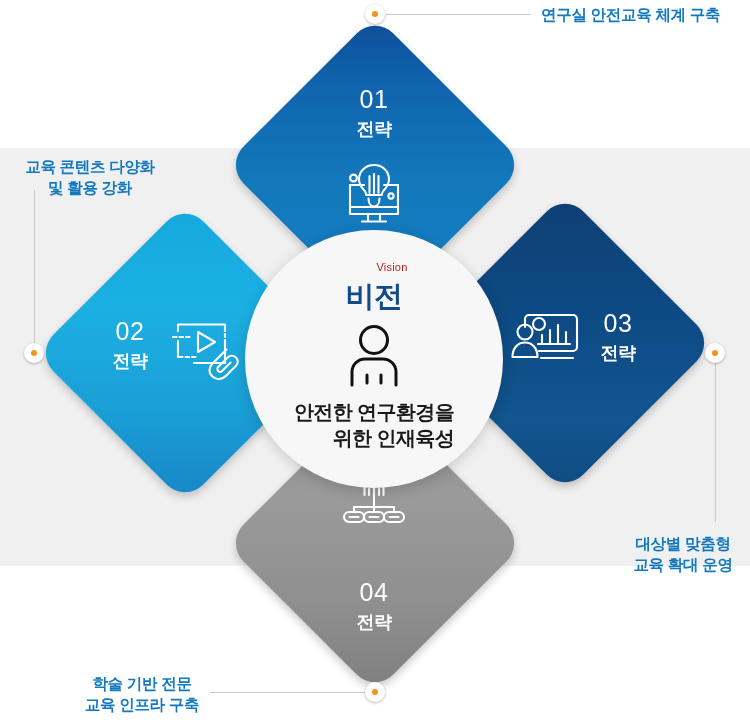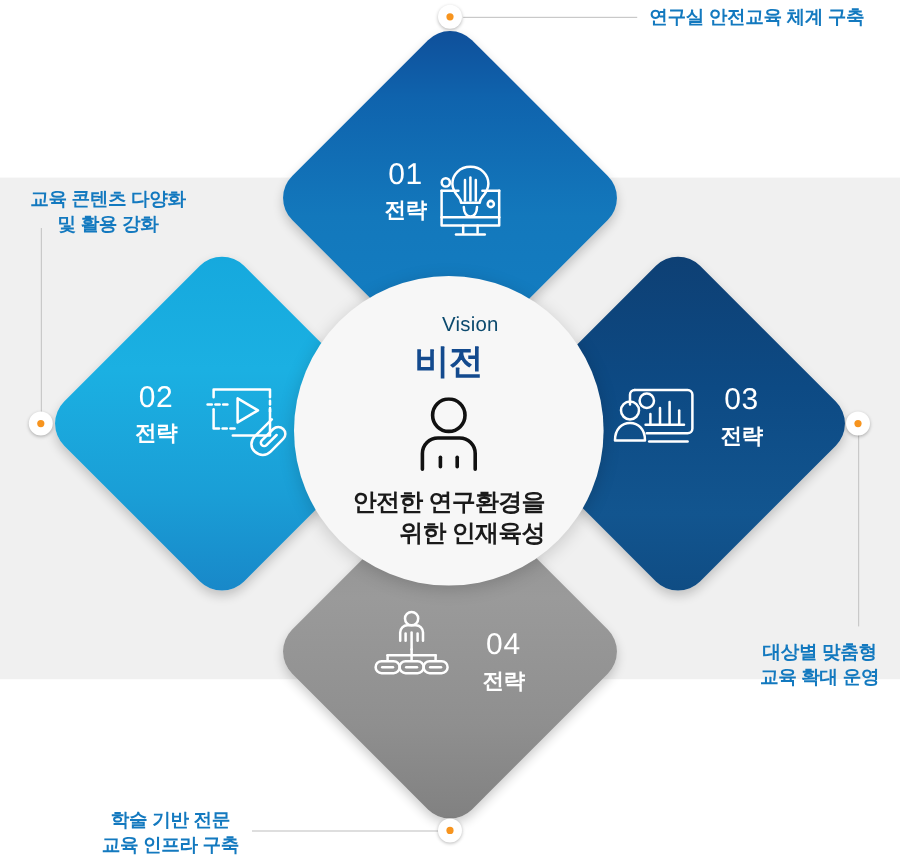--- a/index.html
+++ b/index.html
@@ -133,21 +133,21 @@
     margin-top: 8px;
   }
 
   .icon-box {
     display: block;
   }
 
   
   .stack-v {
     display: flex;
-    flex-direction: row;
+    flex-direction: column;
     align-items: center;
   }
   .stack-h {
     display: flex;
     flex-direction: row;
   }
 
   
   .center-circle {
     position: absolute;
@@ -160,22 +160,22 @@
     box-shadow: 0 3px 14px rgba(0,0,0,0.17);
     z-index: 6;
     display: flex;
     flex-direction: column;
     align-items: center;
     justify-content: flex-start;
     padding-top: 32px;
     box-sizing: border-box;
   }
   .vision-en {
-    color: #0c4a6e;
-    font-size: 17px;
+    color: #b91c1c;
+    font-size: 11px;
     letter-spacing: 0.2px;
     line-height: 1;
     margin-left: 36px;
   }
   .vision-ko {
     color: #134a8e;
     font-size: 29px;
     font-weight: bold;
     letter-spacing: -0.5px;
     margin-top: 9px;
@@ -273,21 +273,21 @@
 
             <path d="M28 13 L28 33 L45 23 Z"></path>
 
             <path d="M56.5 30.5 L42.5 44.5 C38.5 48.5 38.5 54 42.5 57.5 C46.3 61 51.8 61 55.5 57.3 L66 46.8 C68.4 44.4 68.4 40.8 66 38.5 C63.7 36.2 60.1 36.2 57.7 38.5 L48.2 48 C47.1 49.1 47.1 50.8 48.2 51.9 C49.3 53 51 53 52.1 51.9 L60.5 43.5"></path>
           </svg>
         </div>
       </div>
     </div>
   </div>
 
-  <div class="diamond-wrap d3" style="left:414px; top:202px; width:302px; height:302px;">
+  <div class="diamond-wrap d3" style="left:414px; top:192px; width:302px; height:302px;">
     <div class="diamond" style="left:45px; top:45px;"></div>
     <div class="diamond-content">
       <div class="stack-h" style="transform: translateX(8px);">
         <div class="icon-box" style="margin-right:20px;">
           <svg width="72" height="58" viewBox="0 0 72 58" fill="none" stroke="#ffffff" stroke-width="2.1" stroke-linecap="round" stroke-linejoin="round">
 
             <path d="M20 4 L64 4 A4 4 0 0 1 68 8 L68 36 A4 4 0 0 1 64 40 L30 40"></path>
             <path d="M20 4 A4 4 0 0 0 16 8 L16 16"></path>
 
             <path d="M33 33 L33 24"></path>

